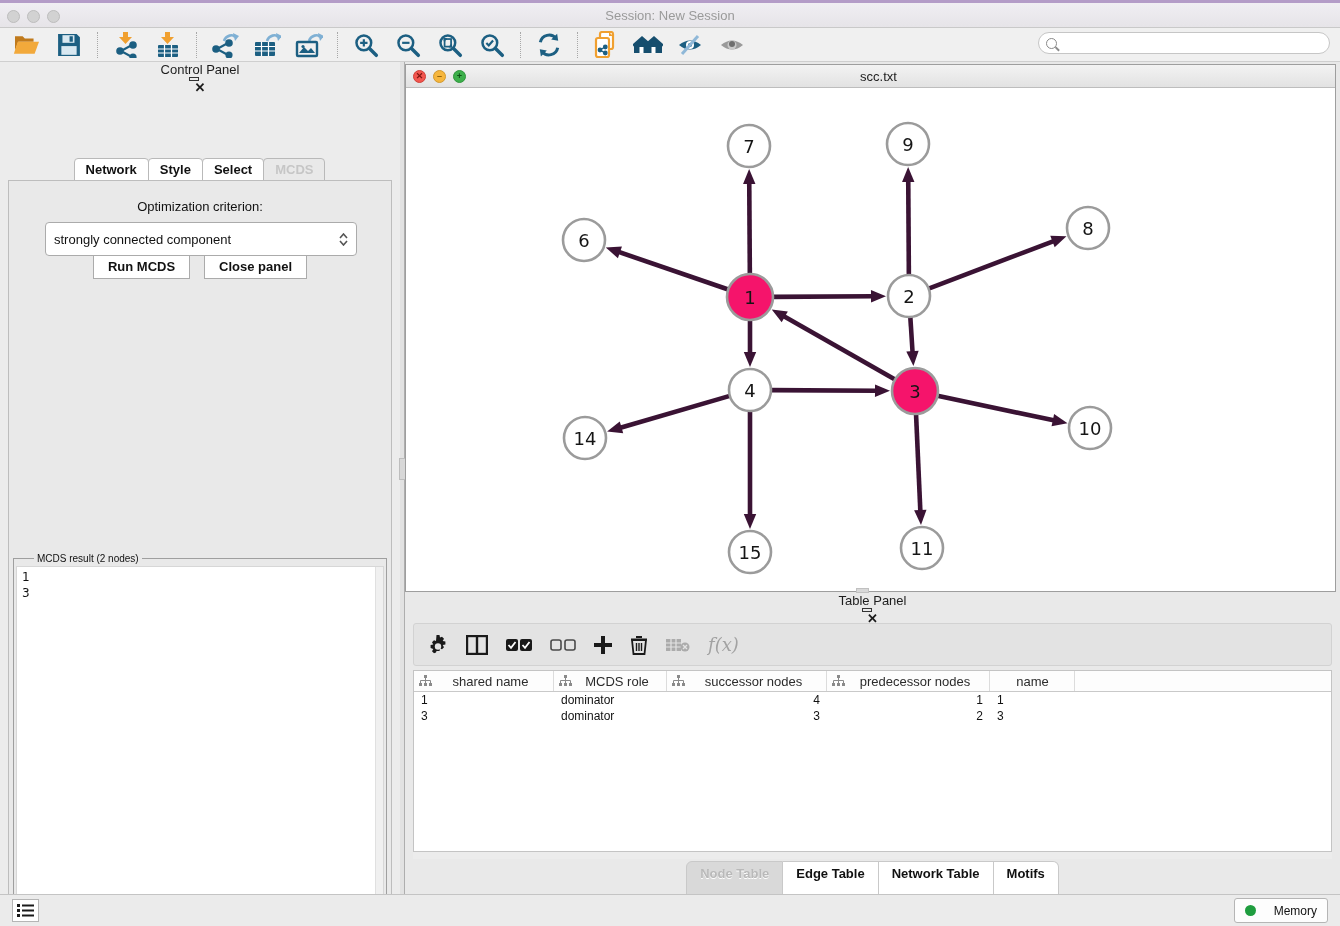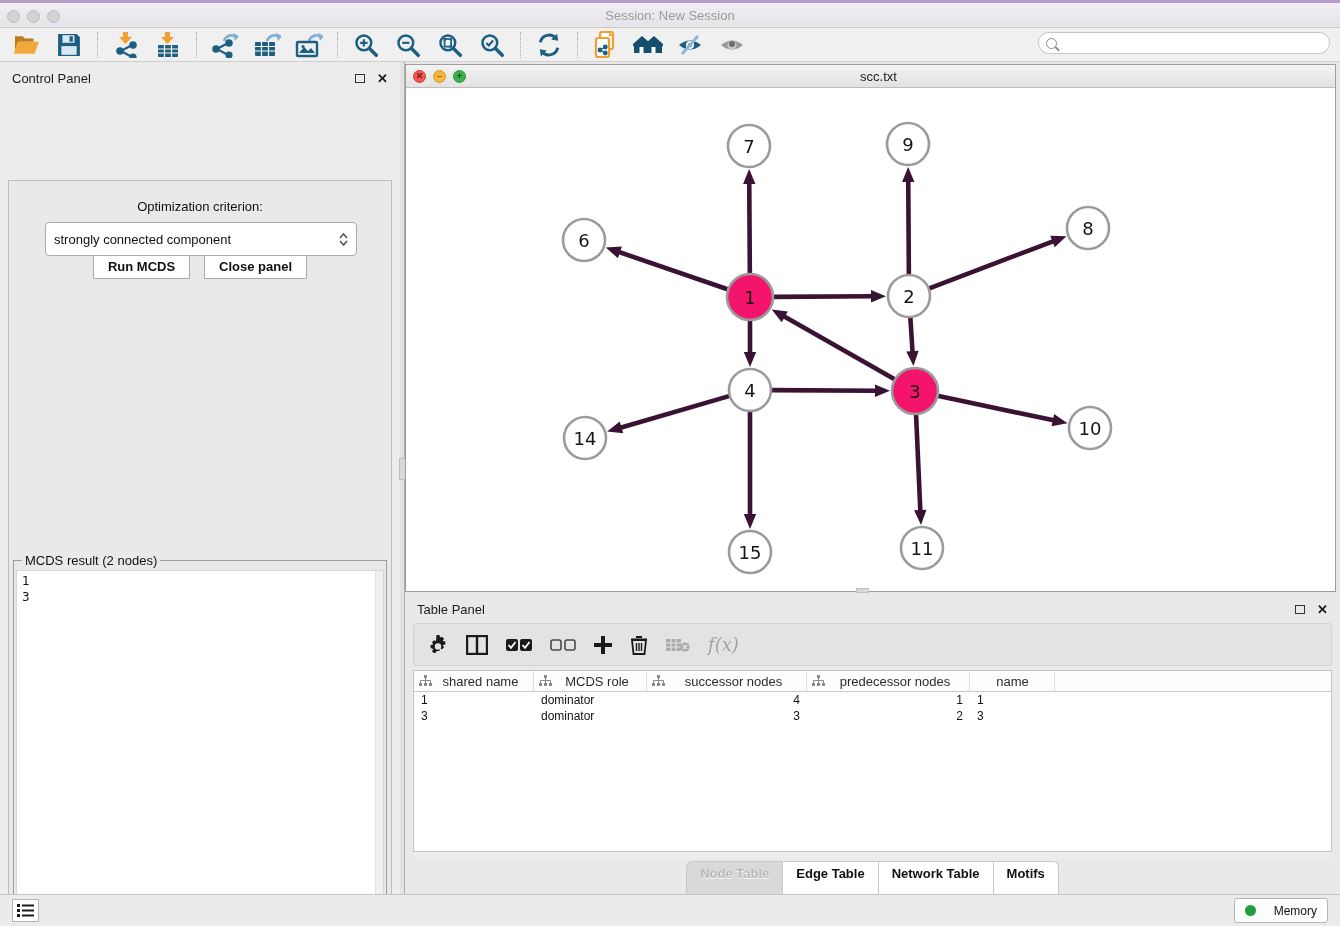--- a/index.html
+++ b/index.html
@@ -18,39 +18,39 @@
   .ticon { width:36px; height:30px; display:flex; align-items:center; justify-content:center; margin:0 3px; cursor:default; }
   .tsep { width:1px; height:26px; border-left:1px dotted #a8a8a8; margin:0 7px; }
   .searchwrap { position:absolute; right:10px; top:4px; width:292px; height:22px; background:#fff;
     border:1px solid #c6c6c6; border-radius:11px; display:flex; align-items:center; padding-left:7px; }
   .searchwrap input { border:none; outline:none; flex:1; height:18px; font-size:12px; background:transparent; }
   .mag { width:11px; height:11px; border:1.5px solid #8a8a8a; border-radius:50%; position:relative; margin-right:4px; flex:none; }
   .mag::after { content:""; position:absolute; left:8px; top:9px; width:5px; height:1.5px; background:#8a8a8a; transform:rotate(45deg); }
 
   
   .cpanel { position:absolute; left:0; top:62px; width:400px; height:832px; background:#ececec; }
-  .phead { height:32px; display:flex; align-items:center; padding:0 12px; font-size:13px; color:#1d1d1d; }
+  .phead { height:32px; display:flex; align-items:center; padding:0 12px; font-size:13px; color:#1d1d1d;flex-direction:column; }
   .phead .spacer { flex:1; }
   .float-ic { width:10px; height:9px; border:1.5px solid #333; margin-right:12px; cursor:default; }
   .close-ic { font-size:13px; font-weight:bold; color:#1a1a1a; cursor:default; line-height:1; }
   .cp-tabs { position:absolute; left:0; top:96px; width:100%; display:flex; justify-content:center; }
   .cp-tab { border:1px solid #b9b9b9; background:#fff; font-size:13px; font-weight:bold; padding:3px 11px 4px;
     border-radius:4px 4px 0 0; margin-left:-1px; color:#111; cursor:default; }
   .cp-tab.active { background:#e9e9e9; color:#c6c6c6; }
   .cp-body { position:absolute; left:8px; top:118px; width:384px; height:757px; background:#e9e9e9; border:1px solid #bdbdbd; }
   .opt-label { text-align:center; margin-top:18px; font-size:13px; color:#111; }
   .selectbox { position:absolute; left:36px; top:41px; width:312px; height:34px; background:#fff; border:1px solid #ababab;
     border-radius:4px; font-size:13px; display:flex; align-items:center; padding:0 8px; color:#111; }
   .selectbox .stepper { margin-left:auto; display:flex; flex-direction:column; gap:1px; }
   .btn-row { position:absolute; left:0; top:74px; width:100%; display:flex; justify-content:center; gap:14px; }
   .pbtn { background:#fff; border:1px solid #ababab; border-radius:0; font-size:13px; font-weight:bold;
     padding:3px 14px 4px; color:#111; cursor:default; }
   .result-fs { position:absolute; left:4px; top:372px; width:374px; height:377px; border:1px solid #9f9f9f;
     background:#e9e9e9; }
-  .result-fs legend { font-size:13px; color:#111; margin-left:8px; padding:0 3px; }
+  .result-fs legend { font-size:10px; color:#111; margin-left:20px; padding:0 3px; }
   .result-inner { position:absolute; left:2px; right:2px; top:2px; bottom:2px; background:#fff; border:1px solid #d7d7d7;
     font-family:"DejaVu Sans", sans-serif; font-size:12px; line-height:16px; padding:2px 5px; color:#111; }
   .result-scroll { position:absolute; right:0; top:0; bottom:0; width:8px; background:#f0f0f0; border-left:1px solid #e0e0e0; }
 
   
   .v-split { position:absolute; left:400px; top:62px; width:5px; height:832px; background:#e2e2e2; border-right:1px solid #aeaeae; }
   .v-grip { position:absolute; left:399px; top:458px; width:7px; height:22px; background:#d8d8d8; border:1px solid #bdbdbd; }
   .h-grip { position:absolute; left:856px; top:588px; width:13px; height:5px; background:#d8d8d8; border:1px solid #c0c0c0; }
 
   
@@ -71,21 +71,21 @@
     border:1px solid #d2d2d2; border-radius:3px; display:flex; align-items:center; padding-left:14px; gap:18px; }
   .tp-ic { height:24px; display:flex; align-items:center; justify-content:center; cursor:default; }
   .fx { font-family:"DejaVu Serif", serif; font-style:italic; font-size:18px; color:#a2a2a2; }
   .dtable { position:absolute; left:8px; top:77px; right:8px; height:182px; background:#fff; border:1px solid #c4c4c4; overflow:hidden; }
   .thead { display:flex; height:21px; border-bottom:1px solid #c9c9c9; background:#fdfdfd; }
   .th { display:flex; align-items:center; font-size:13px; color:#2c2c2c; border-right:1px solid #dcdcdc; padding-left:5px; }
   .th .lbl { flex:1; text-align:center; padding-right:4px; }
   .trow { display:flex; height:16px; font-size:12px; color:#111; }
   .td { padding:1px 7px 0; white-space:nowrap; overflow:hidden; }
   .td.r { text-align:right; }
-  .c0{width:120px} .c1{width:113px} .c2{width:160px} .c3{width:163px} .c4{width:85px}
+  .c0{width:140px} .c1{width:113px} .c2{width:160px} .c3{width:163px} .c4{width:85px}
   .tp-strip { position:absolute; left:8px; top:259px; right:8px; height:7px; background:#ececec; }
   .seg-tabs { position:absolute; left:0; right:0; top:268px; display:flex; justify-content:center; }
   .seg { background:#fff; border:1px solid #c9c9c9; border-left:none; font-size:13px; font-weight:bold; color:#111;
     padding:4px 13px 21px; cursor:default; }
   .seg:first-child { border-left:1px solid #c9c9c9; border-radius:6px 0 0 6px; }
   .seg:last-child { border-radius:0 6px 6px 0; }
   .seg.active { background:#d9d9d9; color:#b9b9b9; text-shadow:0 1px 0 #fff; }
 
   
   .statusbar { position:absolute; left:0; top:894px; width:1340px; height:32px; background:#ebebeb; border-top:1px solid #c4c4c4; }
@@ -252,20 +252,26 @@
   </span>
 </div>
 
 <div class="cpanel">
   <div class="phead">
     <span>Control Panel</span>
     <span class="spacer"></span>
     <span class="float-ic"></span>
     <span class="close-ic">✕</span>
   </div>
+  <div class="cp-tabs" id="cp-tabs">
+      <span class="cp-tab">Network</span>
+      <span class="cp-tab">Style</span>
+      <span class="cp-tab">Select</span>
+      <span class="cp-tab active">MCDS</span>
+    </div>
   <div class="cp-body">
     <div class="opt-label">Optimization criterion:</div>
     <div class="selectbox">
       <span>strongly connected component</span>
       <span class="stepper">
         <svg width="9" height="6" viewBox="0 0 9 6">
             <path d="M1 5L4.5 1 8 5" stroke="#555" stroke-width="1.6" fill="none"></path>
           </svg>
         <svg width="9" height="6" viewBox="0 0 9 6">
             <path d="M1 1l3.5 4L8 1" stroke="#555" stroke-width="1.6" fill="none"></path>

